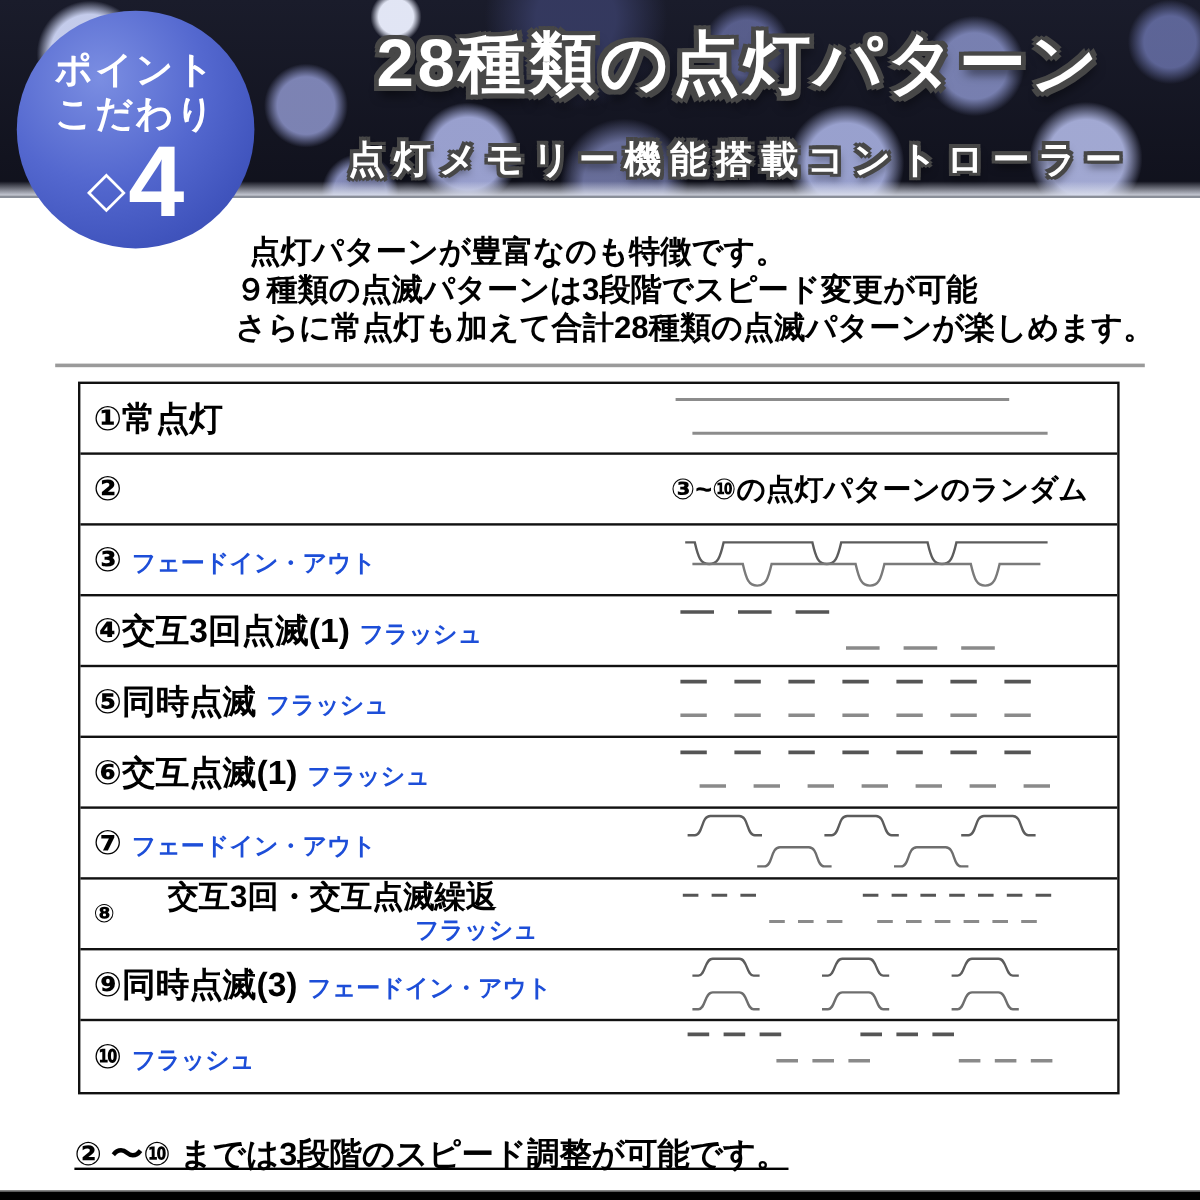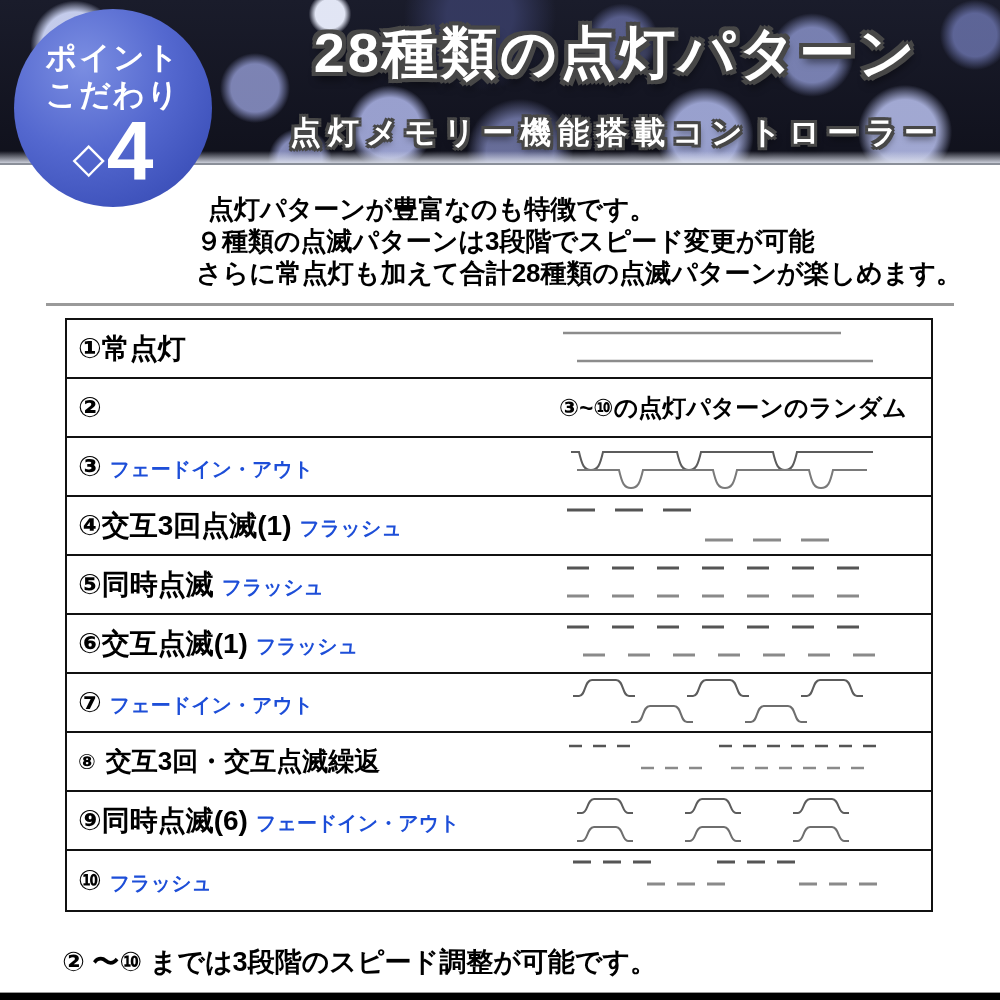--- a/index.html
+++ b/index.html
@@ -74,21 +74,21 @@
   .trow:last-child { border-bottom:none; }
   .cell-label { flex:1 1 auto; display:flex; align-items:baseline; padding-left:11px; white-space:nowrap; overflow:hidden; }
   .num, .nm { font-size:28px; color:#000; }
   .sub { font-size:20px; color:#1d4ed8; margin-left:8px; }
   .cell-pattern { flex:0 0 372px; position:relative; height:100%; display:flex; align-items:center; }
   .note-text { font-size:24px; color:#000; white-space:nowrap; }
 
   
   .trow.row8 .cell-label { align-items:center; }
   .row8-num { font-size:21px; margin-right:10px; }
-  .row8-col { display:flex; flex-direction:row; }
+  .row8-col { display:flex; flex-direction:column;align-items:center; }
   .row8-col .nm { font-size:26px; line-height:27px; }
   .row8-col .sub { margin-left:240px; margin-top:1px; }
 
   .wf { display:block; }
 </style>
 </head>
 <body>
 
 <div class="banner">
   <div class="title-wrap">
@@ -218,21 +218,21 @@
       <svg class="wf" width="348" height="58" viewBox="0 0 348 58" fill="none">
         <path d="M10 13h13M34 13h13M58 13h13M160 13h13M184 13h13M208 13h13M232 13h13M256 13h13M280 13h13M304 13h13" stroke="#555" stroke-width="2.5"></path>
         <path d="M82 35h13M106 35h13M130 35h13M172 35h13M196 35h13M220 35h13M244 35h13M268 35h13M292 35h13" stroke="#8a8a8a" stroke-width="2.5"></path>
       </svg>
     </div>
   </div>
 
   <div class="trow">
     <div class="cell-label">
       <span class="num">⑨</span>
-        <span class="nm">同時点滅(6)</span>
+        <span class="nm">同時点滅(3)</span>
       <span class="sub">フェードイン・アウト</span>
     </div>
     <div class="cell-pattern">
       <svg class="wf" width="348" height="58" viewBox="0 0 348 58" fill="none">
         <path d="M18 21 h5 c6 0 5 -14 12 -14 h22 c7 0 6 14 12 14 h5 M126 21 h5 c6 0 5 -14 12 -14 h22 c7 0 6 14 12 14 h5 M234 21 h5 c6 0 5 -14 12 -14 h22 c7 0 6 14 12 14 h5" stroke="#5c5c5c" stroke-width="2"></path>
         <path d="M18 49 h5 c6 0 5 -14 12 -14 h22 c7 0 6 14 12 14 h5 M126 49 h5 c6 0 5 -14 12 -14 h22 c7 0 6 14 12 14 h5 M234 49 h5 c6 0 5 -14 12 -14 h22 c7 0 6 14 12 14 h5" stroke="#6e6e6e" stroke-width="2"></path>
       </svg>
     </div>
   </div>
 
@@ -244,15 +244,15 @@
     <div class="cell-pattern">
       <svg class="wf" width="348" height="58" viewBox="0 0 348 58" fill="none">
         <path d="M14 10h18M44 10h18M74 10h18M158 10h18M188 10h18M218 10h18" stroke="#555" stroke-width="3"></path>
         <path d="M88 32h18M118 32h18M148 32h18M240 32h18M270 32h18M300 32h18" stroke="#8a8a8a" stroke-width="3"></path>
       </svg>
     </div>
   </div>
 
 </div>
 
-<div style="position:absolute; left:62px; top:944px; font-size:27px; color:#000; white-space:nowrap;">② 〜⑩ までは3段階のスピード調整が可能です。</div>
+<div style="position:absolute; left:62px; top:944px; font-size:27px; color:#000; white-space:nowrap;text-decoration:underline;">② 〜⑩ までは3段階のスピード調整が可能です。</div>
 
 <div style="position:absolute; left:0; bottom:0; width:1000px; height:8px; background:#000; border-top:1px solid #999;"></div>
 
 </body></html>

